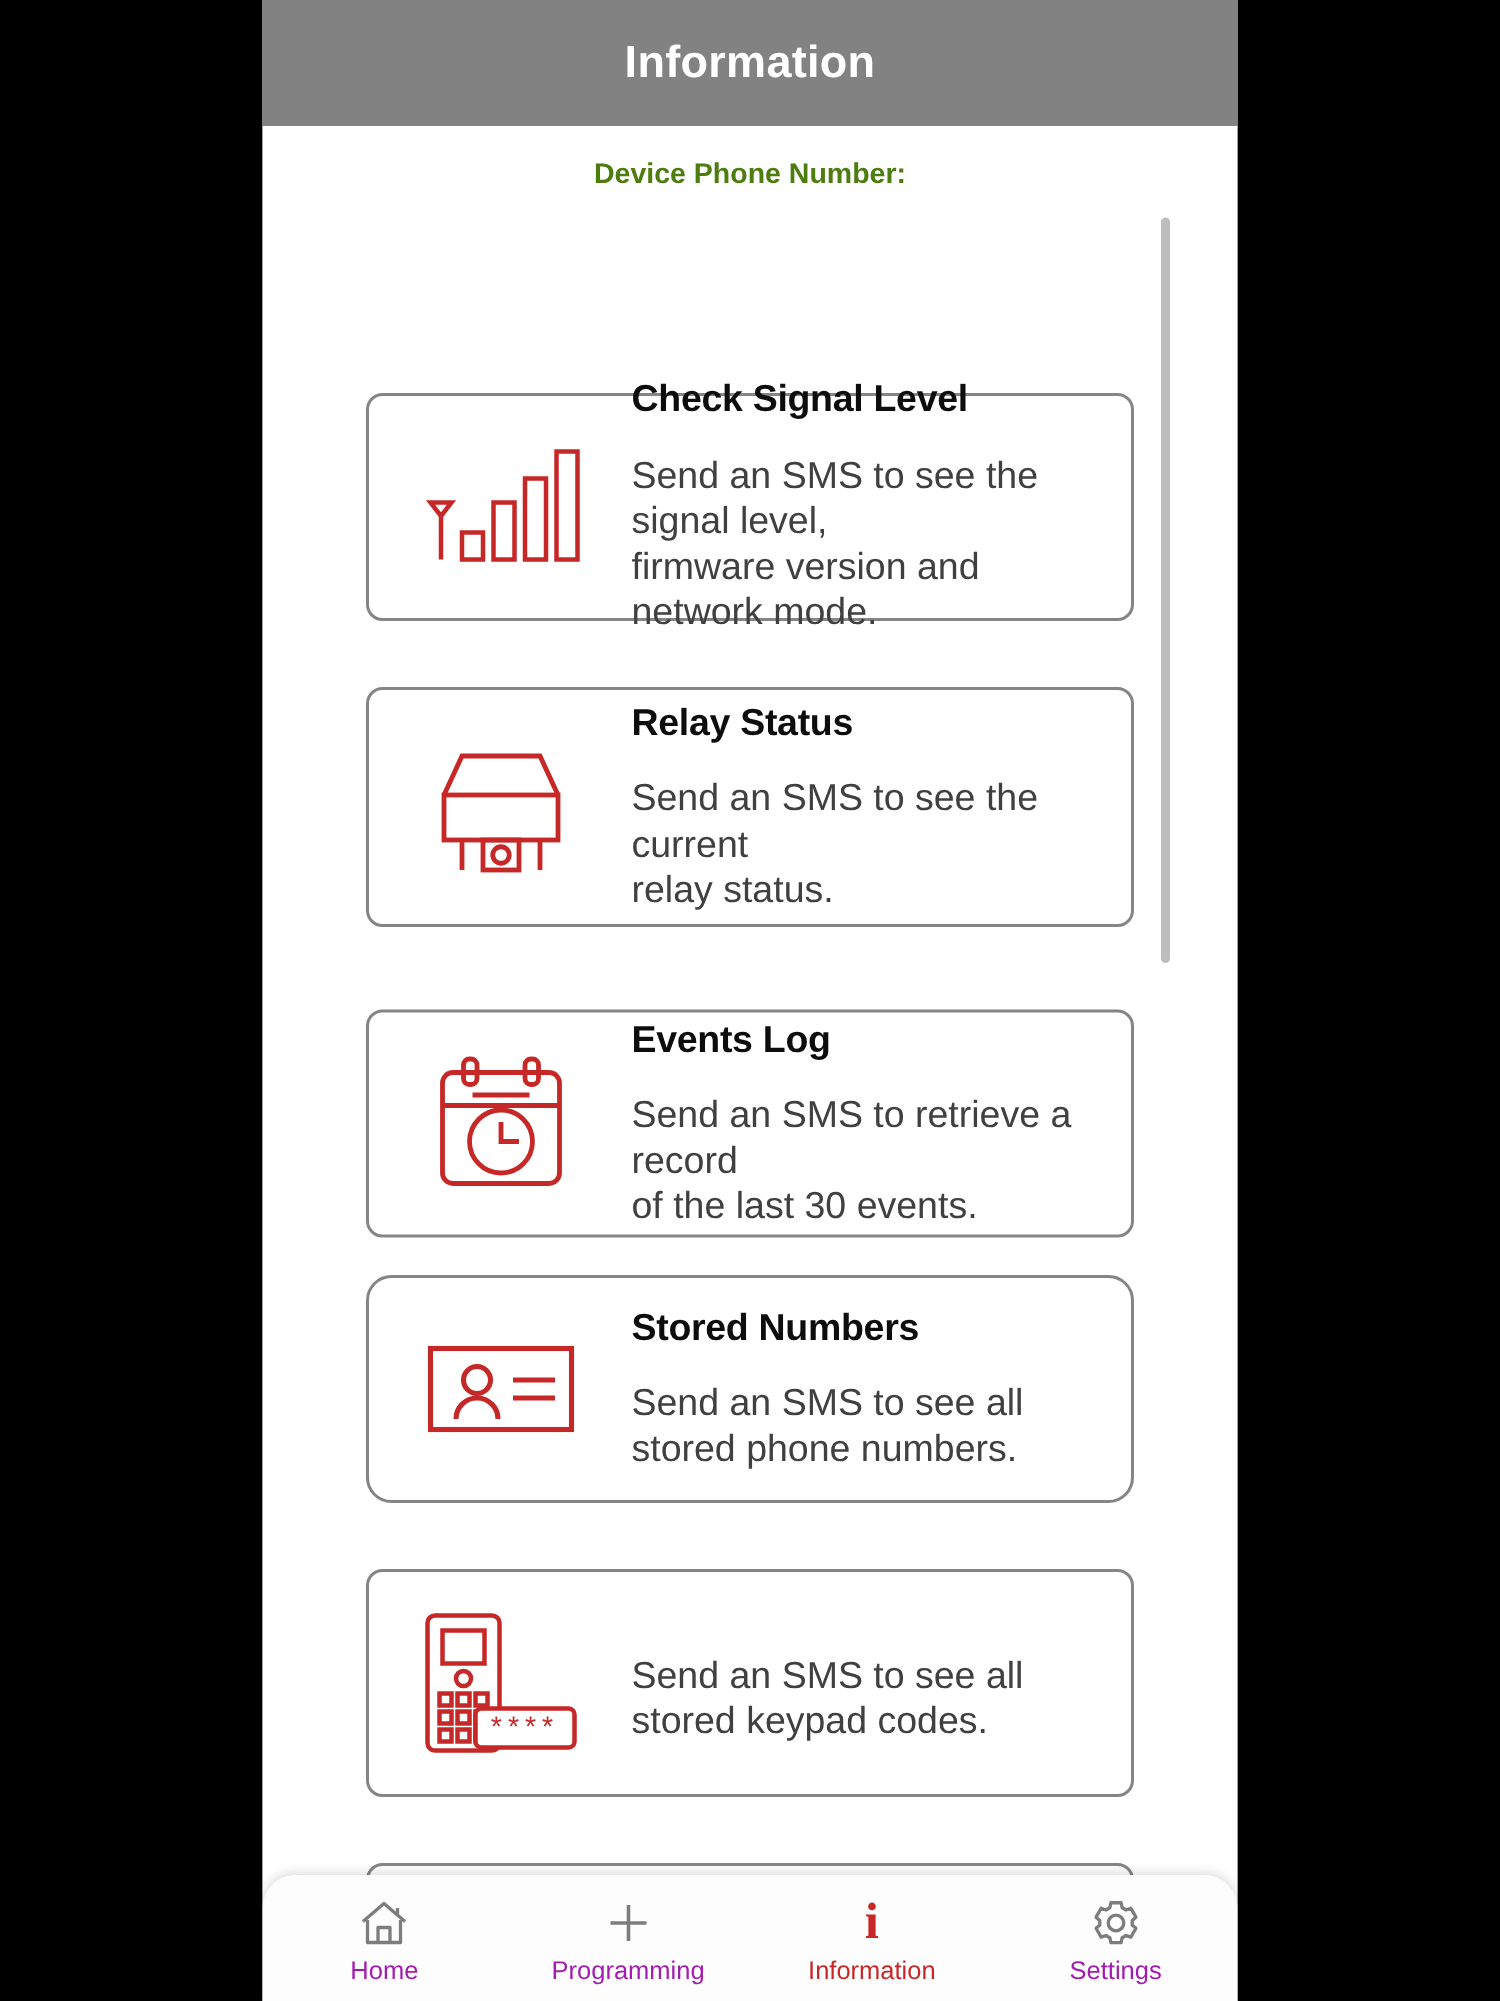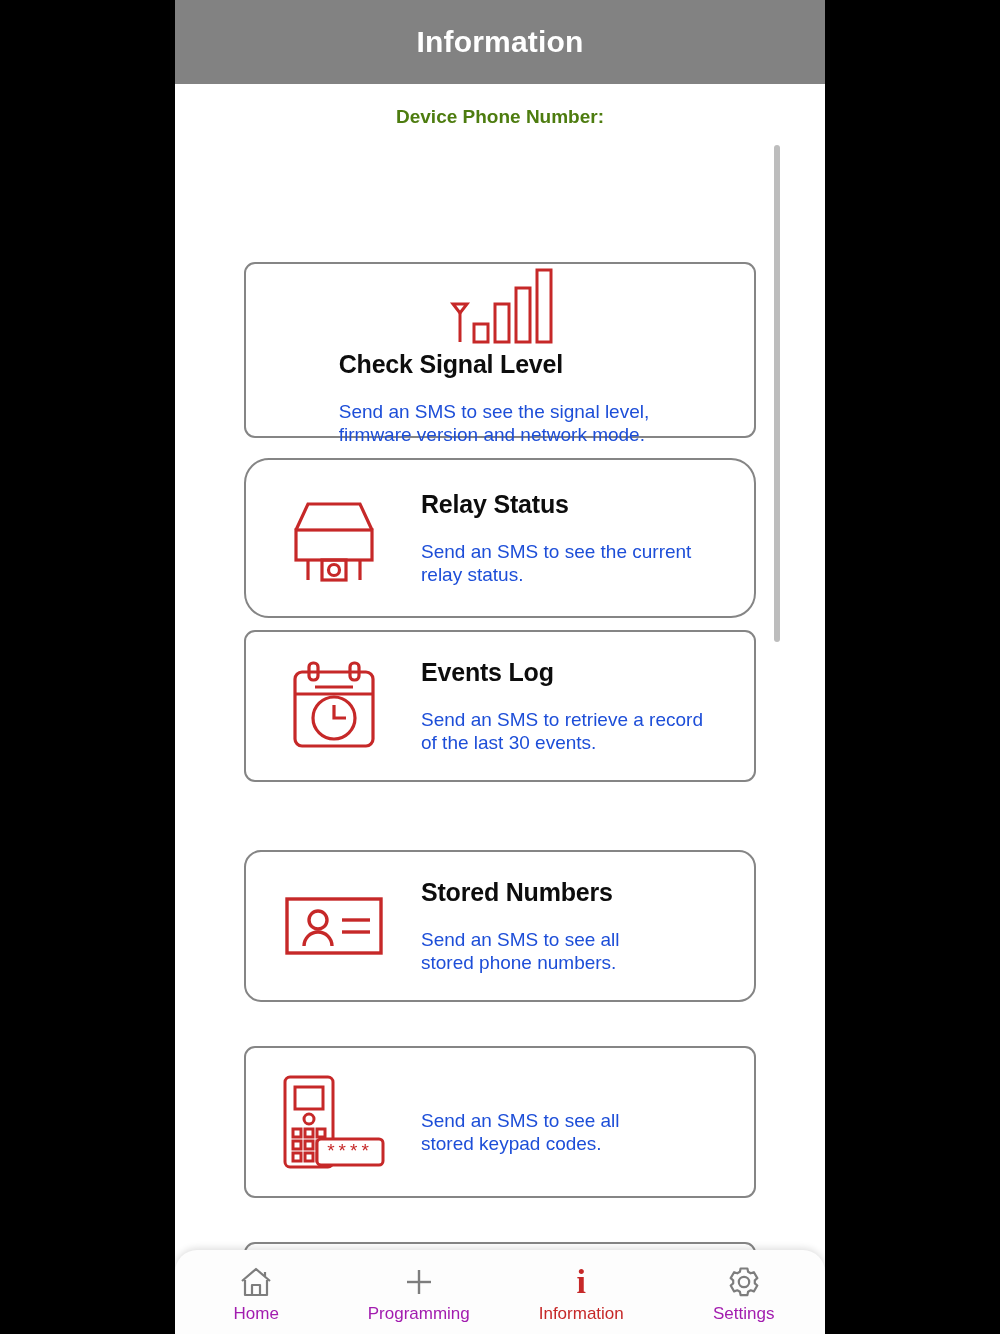--- a/index.html
+++ b/index.html
@@ -85,30 +85,30 @@
   }
   .card-text { padding-right: 12px; }
   .card-title {
     font-size: 25px;
     font-weight: bold;
     color: #0d0d0d;
     line-height: 1.18;
     letter-spacing: -.2px;
   }
   .card-desc {
-    font-size: 19px;
-    color: #1d4ed8;
+    font-size: 25px;
+    color: #404040;
     line-height: 1.22;
     margin-top: 20px;
     white-space: pre-line;
   }
   
-  #card-signal  { top: 128px; height: 176px; flex-direction: column; }
-  #card-relay   { top: 324px; height: 160px; border-radius: 25px; }
-  #card-events  { top: 496px; height: 152px; }
+  #card-signal  { top: 128px; height: 152px; }
+  #card-relay   { top: 324px; height: 160px; }
+  #card-events  { top: 539px; height: 152px; }
   #card-numbers { top: 716px; height: 152px; border-radius: 17px; }
   #card-keypad  { top: 912px; height: 152px; }
   #card-prox    { top: 1108px; height: 152px; }
   
   #bottom-nav {
     position: absolute;
     left: 0; bottom: 0;
     width: 650px; height: 84px;
     background: #fdfdfd;
     border-top-left-radius: 22px;

